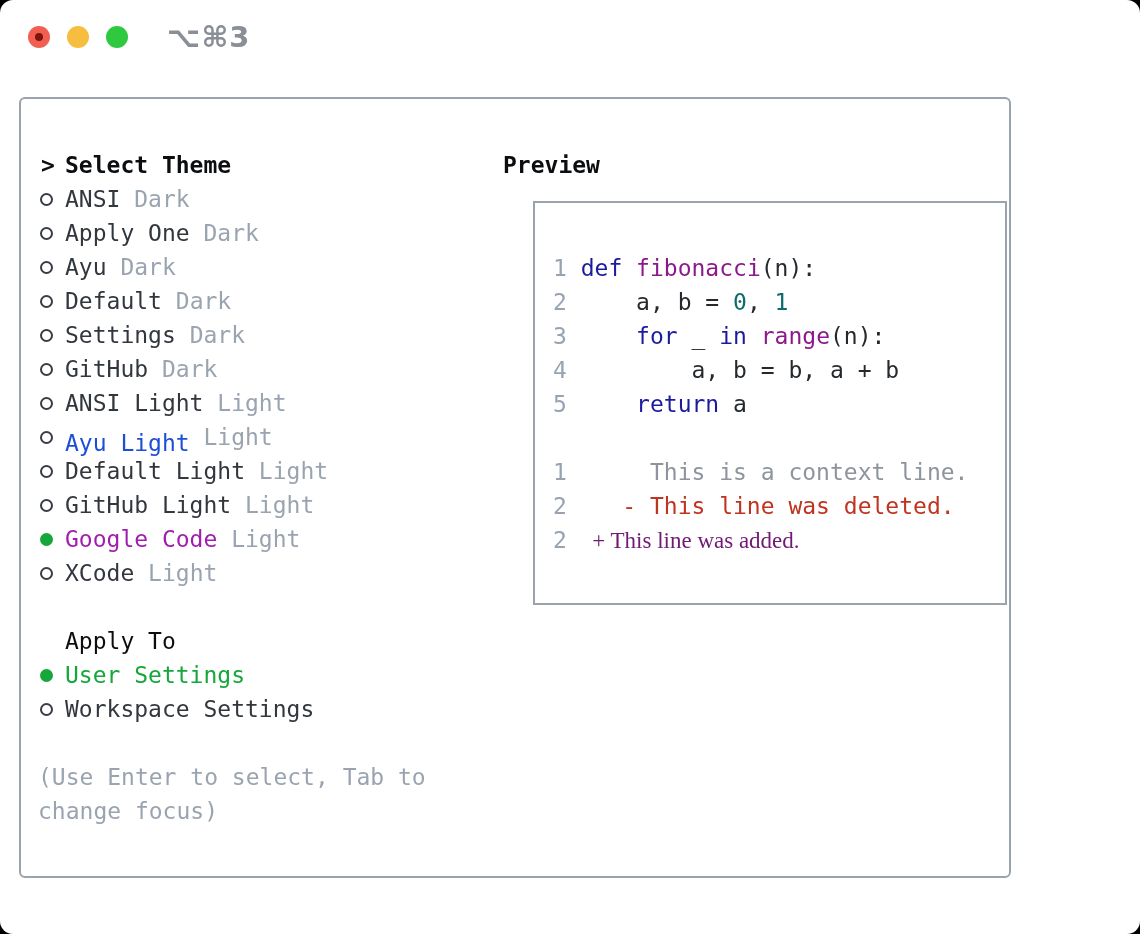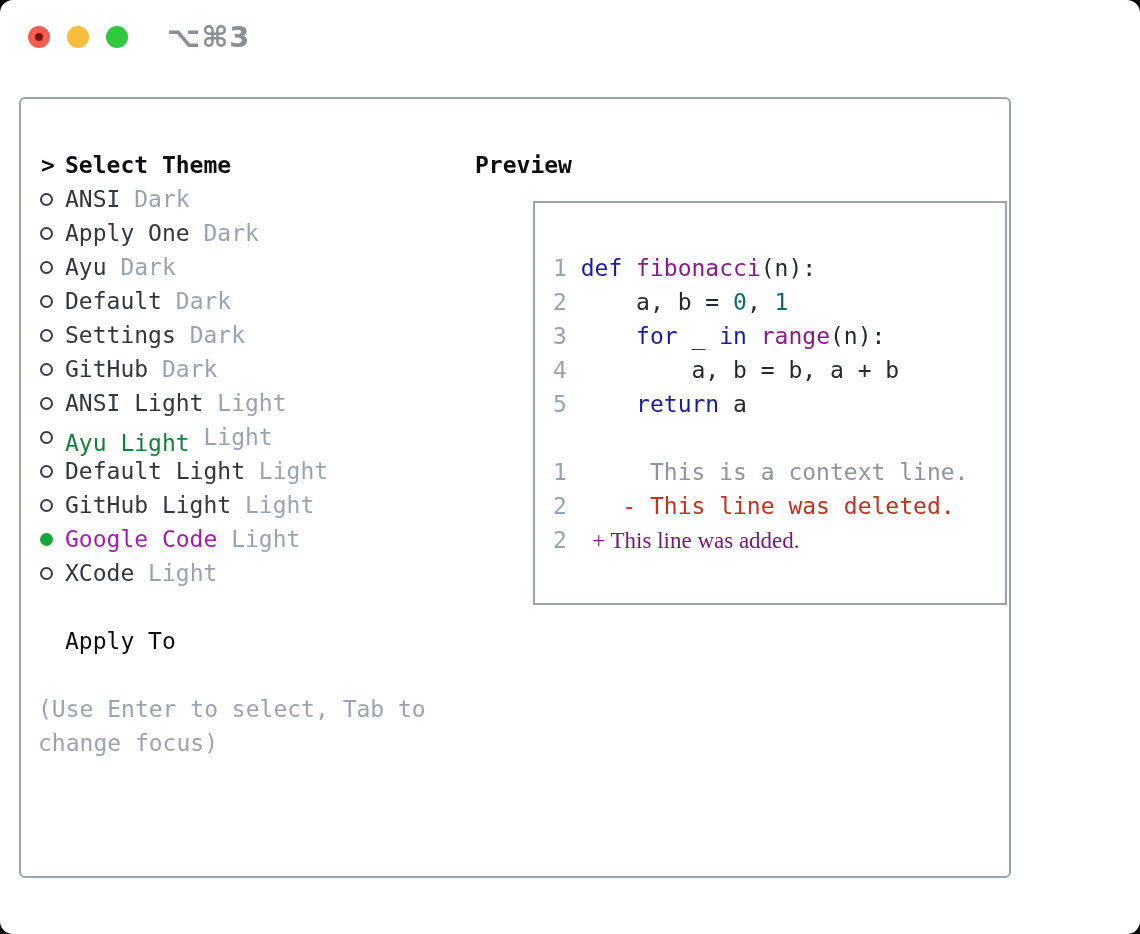--- a/index.html
+++ b/index.html
@@ -29,21 +29,21 @@
   .left-col { position:absolute; left:17px; top:49px; }
   .row { display:flex; align-items:center; height:34px; font-size:23px; white-space:pre; }
   .row .marker { width:27px; height:34px; flex:none; display:flex; align-items:center; }
   .ring { width:13px; height:13px; border-radius:50%; border:2px solid #383d45; margin-left:2px; }
   .fill { width:13px; height:13px; border-radius:50%; margin-left:2px; }
   .hdr { font-weight:bold; }
   .caret { font-weight:bold; font-size:23px; margin-left:3px; }
   .spacer { height:34px; }
   .hint { font-size:23px; line-height:34px; }
   
-  .preview-title { position:absolute; left:454px; top:49px; height:34px; line-height:34px;
+  .preview-title { position:absolute; left:482px; top:49px; height:34px; line-height:34px;
                    font-size:23px; font-weight:bold; }
   .preview-box { position:absolute; left:512px; top:102px; width:474px; height:404px;
                  border:2px solid #9ba3ac; background:#fff; }
   .code { padding:48px 0 0 18px; }
   .code-line { height:34px; line-height:34px; font-size:23px; white-space:pre; }
 </style>
 </head>
 <body>
 
 <div class="window">
@@ -66,34 +66,38 @@
       </div>
 
       <div id="theme-items">
           <div class="row"><span class="marker"><span class="ring" style="border-color: rgb(56, 61, 69);"></span></span><span style="color: rgb(50, 55, 62);">ANSI</span><span style="color: rgb(154, 164, 176);"> Dark</span></div>
           <div class="row"><span class="marker"><span class="ring" style="border-color: rgb(56, 61, 69);"></span></span><span style="color: rgb(50, 55, 62);">Apply One</span><span style="color: rgb(154, 164, 176);"> Dark</span></div>
           <div class="row"><span class="marker"><span class="ring" style="border-color: rgb(56, 61, 69);"></span></span><span style="color: rgb(50, 55, 62);">Ayu</span><span style="color: rgb(154, 164, 176);"> Dark</span></div>
           <div class="row"><span class="marker"><span class="ring" style="border-color: rgb(56, 61, 69);"></span></span><span style="color: rgb(50, 55, 62);">Default</span><span style="color: rgb(154, 164, 176);"> Dark</span></div>
           <div class="row"><span class="marker"><span class="ring" style="border-color: rgb(56, 61, 69);"></span></span><span style="color: rgb(50, 55, 62);">Settings</span><span style="color: rgb(154, 164, 176);"> Dark</span></div>
           <div class="row"><span class="marker"><span class="ring" style="border-color: rgb(56, 61, 69);"></span></span><span style="color: rgb(50, 55, 62);">GitHub</span><span style="color: rgb(154, 164, 176);"> Dark</span></div>
           <div class="row"><span class="marker"><span class="ring" style="border-color: rgb(56, 61, 69);"></span></span><span style="color: rgb(50, 55, 62);">ANSI Light</span><span style="color: rgb(154, 164, 176);"> Light</span></div>
-          <div class="row"><span class="marker"><span class="ring" style="border-color: rgb(56, 61, 69);"></span></span><span style="color: #15803d; margin-top: 12px;">Ayu Light</span><span style="color: rgb(154, 164, 176);"> Light</span></div>
+          <div class="row"><span class="marker"><span class="ring" style="border-color: rgb(56, 61, 69);"></span></span><span style="color: #1d4ed8; margin-top: 12px;">Ayu Light</span><span style="color: rgb(154, 164, 176);"> Light</span></div>
           <div class="row"><span class="marker"><span class="ring" style="border-color: rgb(56, 61, 69);"></span></span><span style="color: rgb(50, 55, 62);">Default Light</span><span style="color: rgb(154, 164, 176);"> Light</span></div>
           <div class="row"><span class="marker"><span class="ring" style="border-color: rgb(56, 61, 69);"></span></span><span style="color: rgb(50, 55, 62);">GitHub Light</span><span style="color: rgb(154, 164, 176);"> Light</span></div>
           <div class="row"><span class="marker"><span class="fill" style="background: rgb(22, 167, 58);"></span></span><span style="color: #a21caf;">Google Code</span><span style="color: rgb(154, 164, 176);"> Light</span></div>
           <div class="row"><span class="marker"><span class="ring" style="border-color: rgb(56, 61, 69);"></span></span><span style="color: rgb(50, 55, 62);">XCode</span><span style="color: rgb(154, 164, 176);"> Light</span></div>
         </div>
 
       <div class="spacer"></div>
 
       <div class="row">
         <span class="marker"></span>
         <span style="color:#0b0d10">Apply To</span>
       </div>
 
+      <div id="apply-items">
+          <div class="row"><span class="marker"><span class="fill" style="background: rgb(22, 167, 58);"></span></span><span style="color: rgb(22, 167, 58);">User Settings</span></div>
+          <div class="row"><span class="marker"><span class="ring" style="border-color: rgb(56, 61, 69);"></span></span><span style="color: rgb(50, 55, 62);">Workspace Settings</span></div>
+        </div>
 
       <div class="spacer"></div>
 
       <div class="hint">
         <div style="color: rgb(154, 164, 176);">(Use Enter to select, Tab to</div>
         <div style="color: rgb(154, 164, 176);">change focus)</div>
       </div>
     </div>
 
     <div class="preview-title" style="color: rgb(11, 13, 16);">Preview</div>

